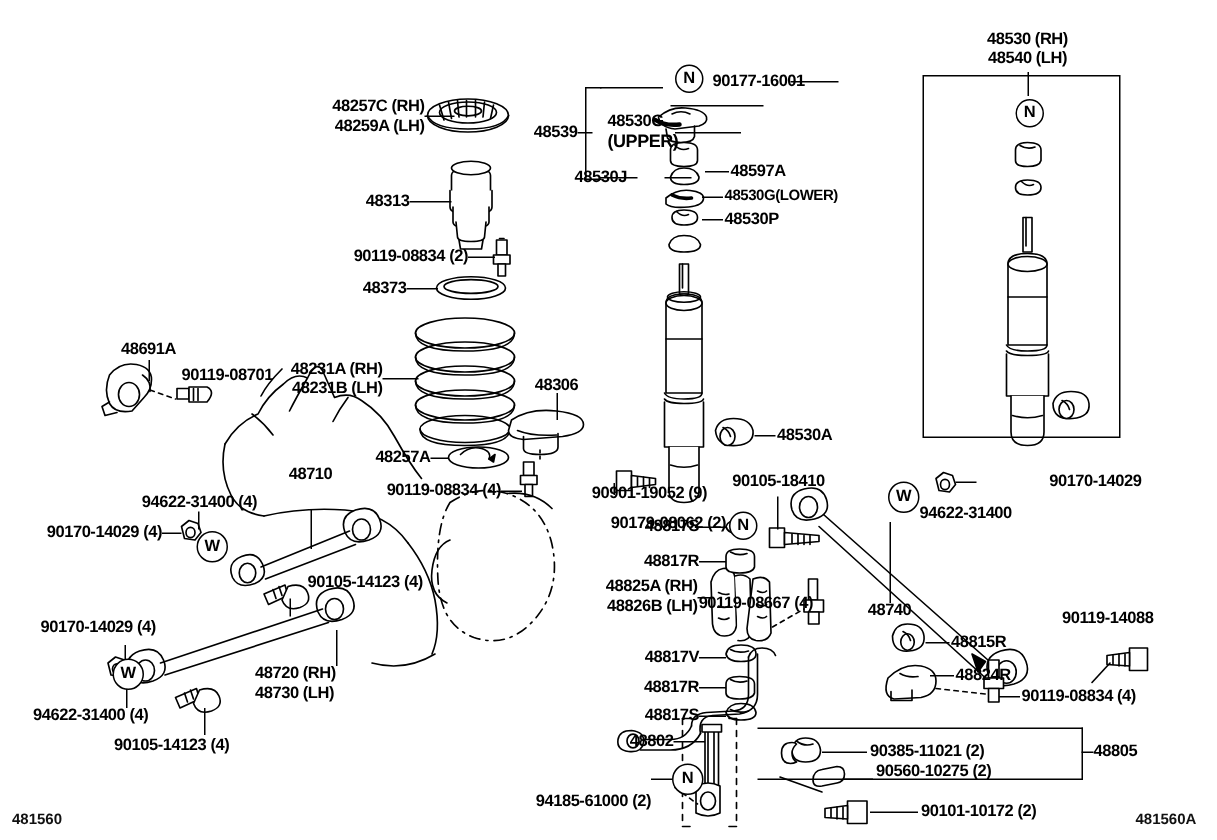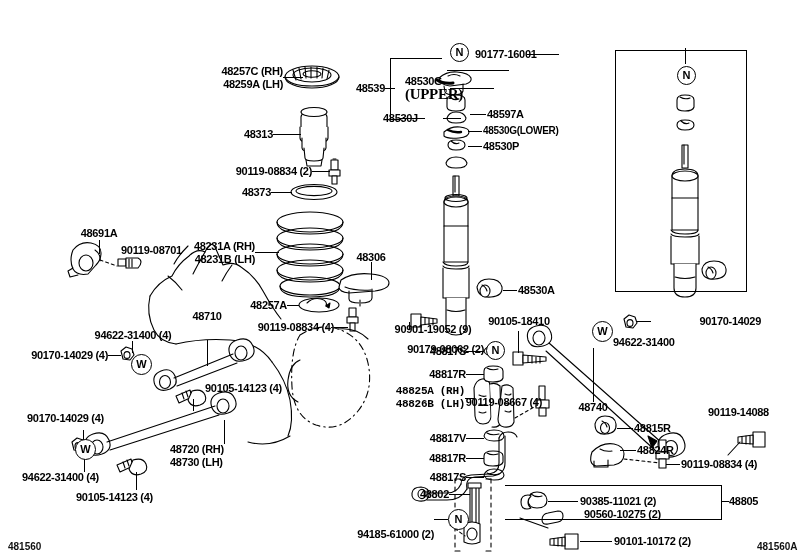--- a/index.html
+++ b/index.html
@@ -476,40 +476,44 @@
   <div class="circmark" style="left:450px; top:43px; width:17px; height:17px; line-height:17px;">N</div>
   <div class="circmark" style="left:486px; top:341px; width:17px; height:17px; line-height:17px;">N</div>
   <div class="circmark" style="left:448px; top:509px; width:19px; height:19px; line-height:19px;">N</div>
   <div class="circmark" style="left:677px; top:66px; width:17px; height:17px; line-height:17px;">N</div>
   <div class="circmark" style="left:131px; top:354px; width:19px; height:19px; line-height:19px;">W</div>
   <div class="circmark" style="left:75px; top:439px; width:19px; height:19px; line-height:19px;">W</div>
   <div class="circmark" style="left:592px; top:321px; width:19px; height:19px; line-height:19px;">W</div>
 
   <div class="frame" style="left:615px; top:50px; width:130px; height:240px;"></div>
 
+  <div class="lbl c two" style="left:638px; top:20px; width:94px;">
+    <div>48530 (RH)</div>
+    <div>48540 (LH)</div>
+  </div>
 
   <div class="lbl r two" style="left:163px; top:65px; width:120px;">
     <div>48257C (RH)</div>
     <div>48259A (LH)</div>
   </div>
   <div class="lbl r" style="left:193px; top:128px; width:80px;">48313</div>
   <div class="lbl r" style="left:182px; top:165px; width:130px;">90119-08834 (2)</div>
   <div class="lbl r" style="left:191px; top:186px; width:80px;">48373</div>
   <div class="lbl r two" style="left:145px; top:240px; width:110px;">
     <div>48231A (RH)</div>
     <div>48231B (LH)</div>
   </div>
   <div class="lbl r" style="left:217px; top:299px; width:70px;">48257A</div>
   <div class="lbl r" style="left:204px; top:321px; width:130px;">90119-08834 (4)</div>
   <div class="lbl c" style="left:338px; top:251px; width:66px;">48306</div>
 
   <div class="lbl r" style="left:327px; top:82px; width:58px;">48539</div>
   <div class="lbl two" style="left:405px; top:75px; width:70px;">
     <div>48530G</div>
-    <div style="font-size:15px;font-family:Liberation Serif, serif;">(UPPER)</div>
+    <div style="font-size:12px;">(UPPER)</div>
   </div>
   <div class="lbl" style="left:383px; top:112px; width:60px;">48530J</div>
   <div class="lbl" style="left:475px; top:48px; width:110px;">90177-16001</div>
   <div class="lbl" style="left:487px; top:108px; width:70px;">48597A</div>
   <div class="lbl" style="left:483px; top:125px; width:110px; font-size:10px;">48530G(LOWER)</div>
   <div class="lbl" style="left:483px; top:140px; width:70px;">48530P</div>
   <div class="lbl" style="left:518px; top:284px; width:70px;">48530A</div>
   <div class="lbl c" style="left:373px; top:323px; width:120px;">90901-19052 (9)</div>
 
   <div class="lbl c" style="left:62px; top:227px; width:74px;">48691A</div>
@@ -522,21 +526,21 @@
   <div class="lbl two" style="left:170px; top:443px; width:100px;">
     <div>48720 (RH)</div>
     <div>48730 (LH)</div>
   </div>
   <div class="lbl" style="left:22px; top:471px; width:122px;">94622-31400 (4)</div>
   <div class="lbl" style="left:76px; top:491px; width:124px;">90105-14123 (4)</div>
 
   <div class="lbl r" style="left:360px; top:343px; width:124px;">90179-08062 (2)</div>
   <div class="lbl r" style="left:396px; top:345px; width:70px;">48817S</div>
   <div class="lbl r" style="left:396px; top:368px; width:70px;">48817R</div>
-  <div class="lbl r two" style="left:355px; top:385px; width:110px;font-family:Liberation Mono, monospace;">
+  <div class="lbl r two" style="left:355px; top:385px; width:110px;">
     <div>48825A (RH)</div>
     <div>48826B (LH)</div>
   </div>
   <div class="lbl r" style="left:396px; top:432px; width:70px;">48817V</div>
   <div class="lbl r" style="left:396px; top:452px; width:70px;">48817R</div>
   <div class="lbl r" style="left:396px; top:471px; width:70px;">48817S</div>
   <div class="lbl c" style="left:460px; top:315px; width:118px;">90105-18410</div>
   <div class="lbl r" style="left:412px; top:396px; width:130px;">90119-08667 (4)</div>
   <div class="lbl c" style="left:563px; top:401px; width:60px;">48740</div>
   <div class="lbl" style="left:651px; top:315px; width:110px;text-align:right;">90170-14029</div>

